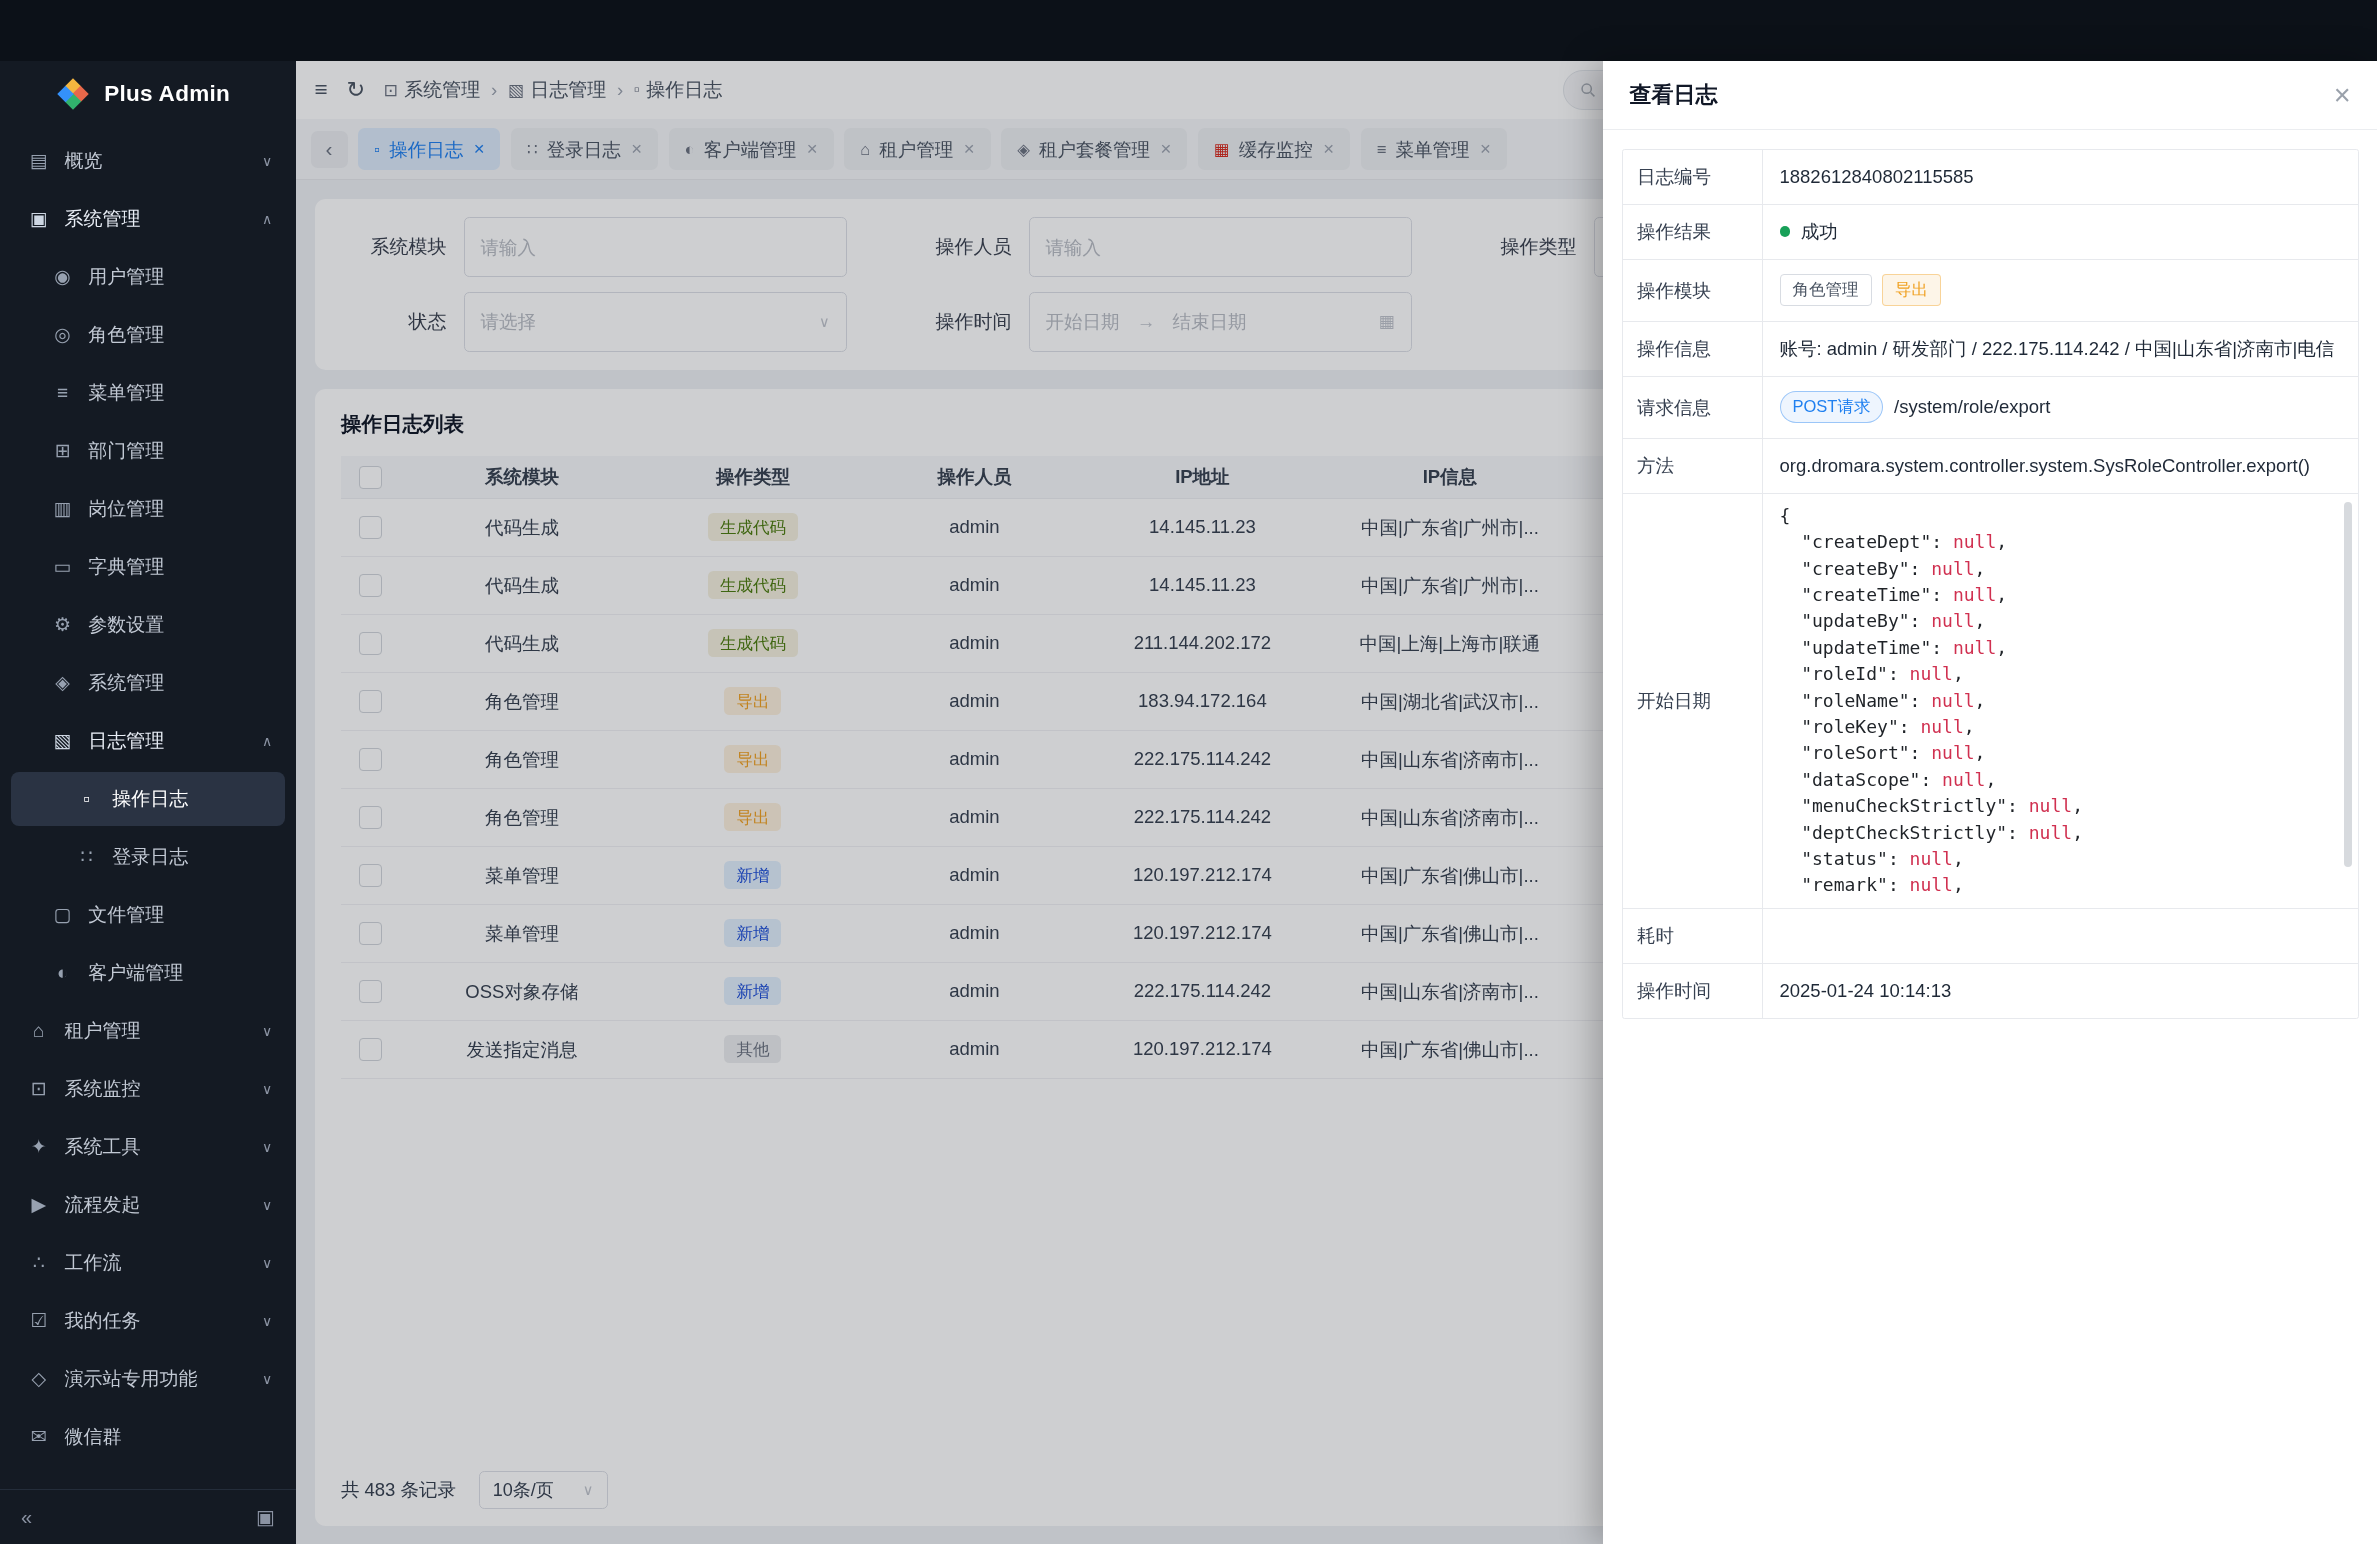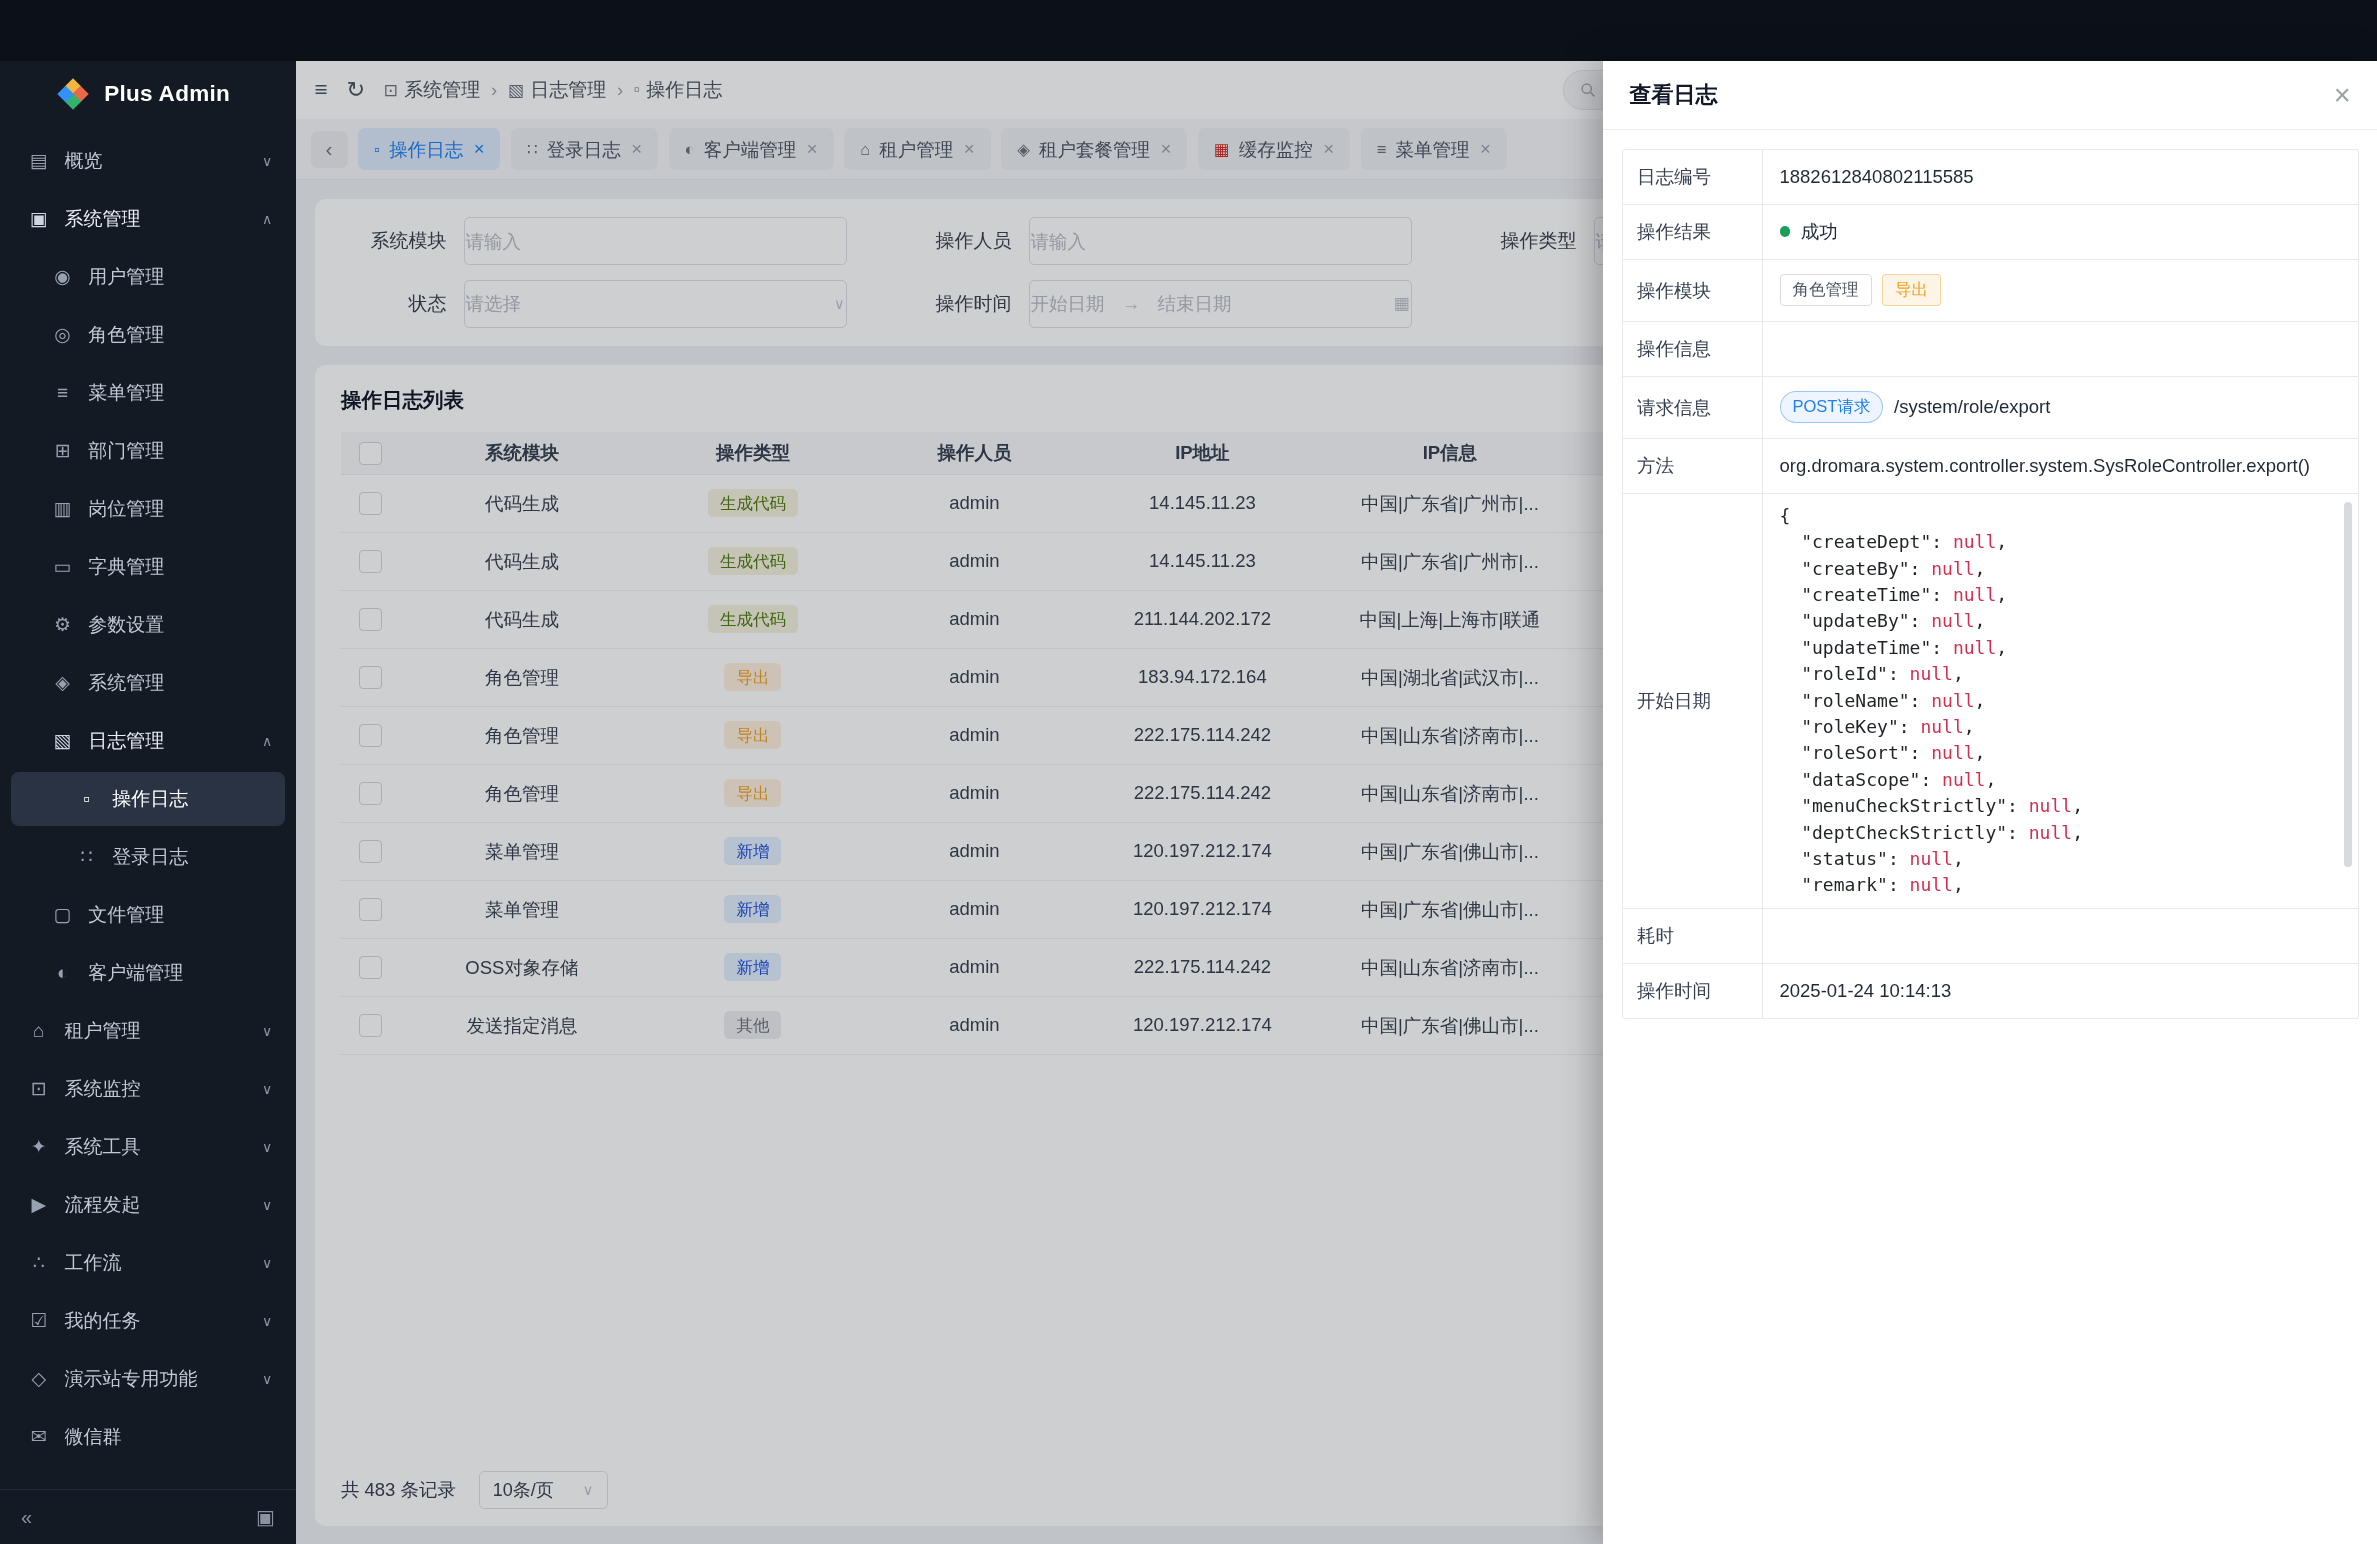--- a/index.html
+++ b/index.html
@@ -46,21 +46,21 @@
   .tab.active .t-icon,.tab.active .t-close{color:#2080f0;}
 
   .content{flex:1;padding:18.5px;display:flex;flex-direction:column;gap:18.5px;overflow:hidden;}
   .card{background:#ffffff;border-radius:10.6px;}
 
   
   .filter-card{flex:0 0 auto;padding:18.5px 20px;display:flex;flex-direction:column;gap:14.5px;}
   .f-row{display:flex;align-items:center;gap:53px;}
   .f-field{display:flex;align-items:center;flex:0 0 auto;}
   .f-label{width:112px;text-align:right;margin-right:17px;color:#3b4250;font-size:19px;white-space:nowrap;}
-  .f-control{width:383px;height:48px;border:0.7px solid #dcdfe6;border-radius:5.3px;background:#fff;display:flex;align-items:center;padding:0 1px;font-size:18.5px;gap:8px;}
+  .f-control{width:383px;height:60px;border:0.7px solid #dcdfe6;border-radius:5.3px;background:#fff;display:flex;align-items:center;padding:0 16px;font-size:18.5px;gap:8px;}
   .ph{color:#b8bcc4;white-space:nowrap;}
   .f-chev{margin-left:auto;color:#c0c4cc;font-size:14.5px;}
   .dr-sep{color:#c0c4cc;margin:0 9.2px;}
   .dr-cal{margin-left:auto;color:#c0c4cc;font-size:17px;}
 
   
   .table-card{flex:1;padding:18.5px 26.4px 17px;display:flex;flex-direction:column;overflow:hidden;}
   .table-title{font-size:20.5px;font-weight:700;color:#111827;margin:2.6px 0 18.5px;}
   table{border-collapse:collapse;width:100%;table-layout:fixed;}
   thead th{background:#f7f8fa;height:42px;font-size:18.5px;color:#374151;font-weight:600;text-align:center;border-bottom:0.7px solid #edeef2;}
@@ -491,20 +491,21 @@
         <div class="d-row">
           <div class="d-label">操作模块</div>
           <div class="d-value">
             <span class="tag">角色管理</span>
             <span class="tag warning">导出</span>
           </div>
         </div>
 
         <div class="d-row">
           <div class="d-label">操作信息</div>
+          <div class="d-value">账号: admin / 研发部门 / 222.175.114.242 / 中国|山东省|济南市|电信</div>
         </div>
 
         <div class="d-row">
           <div class="d-label">请求信息</div>
           <div class="d-value">
             <span class="tag post">POST请求</span>
             <span class="req-url">/system/role/export</span>
           </div>
         </div>
 

